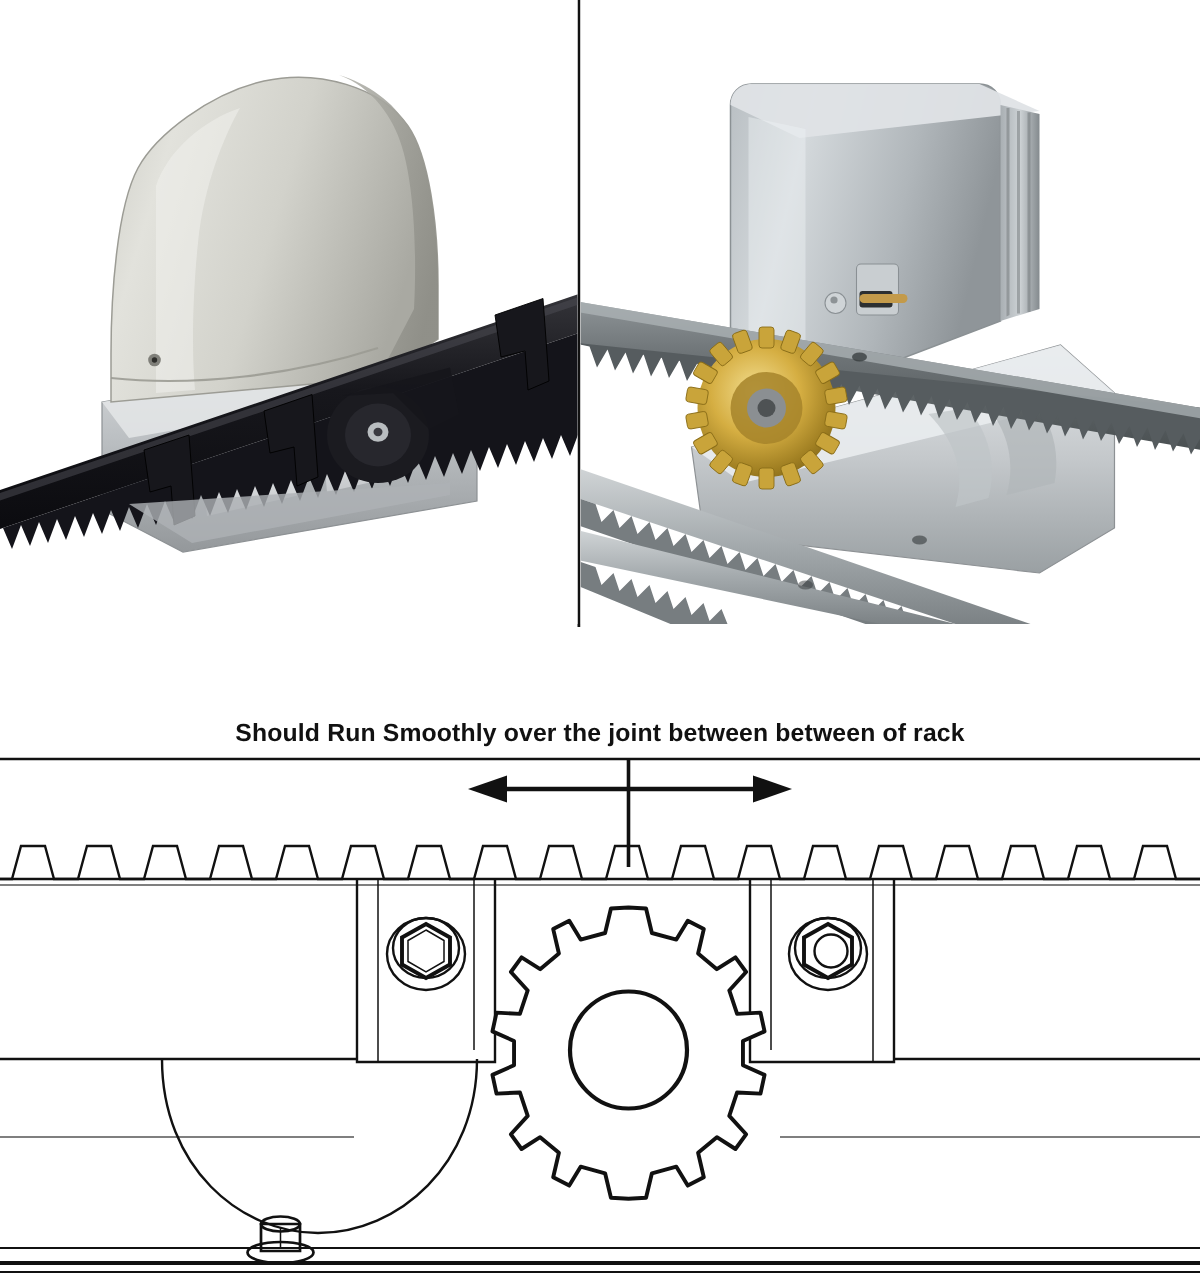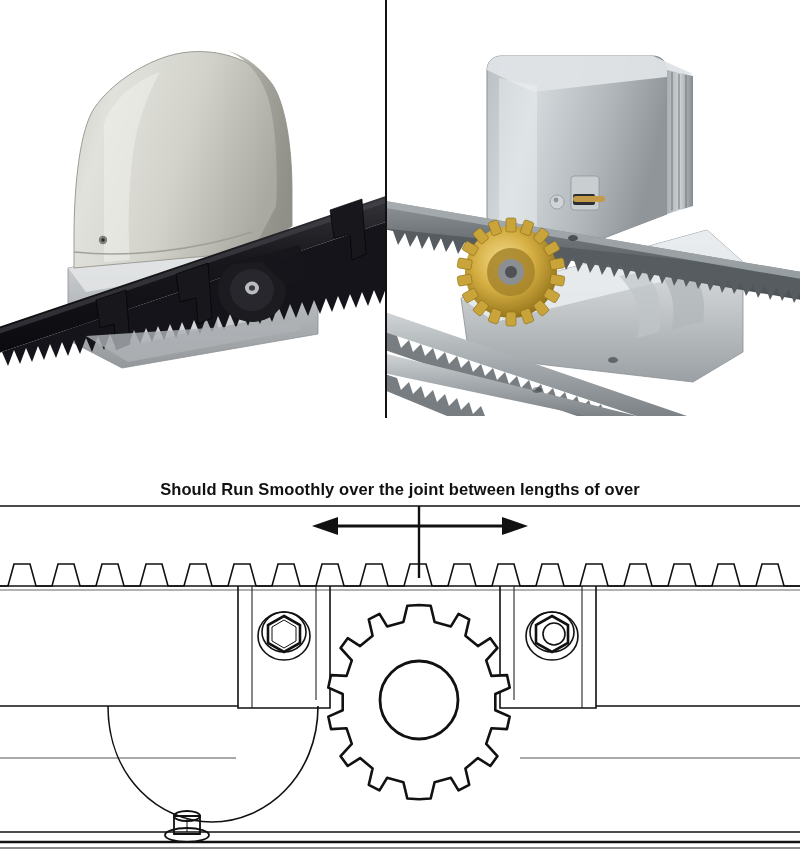--- a/index.html
+++ b/index.html
@@ -322,21 +322,21 @@
             <ellipse cx="226" cy="360" rx="5" ry="3" opacity="0.6"></ellipse>
             <ellipse cx="150" cy="390" rx="5" ry="3" opacity="0.5"></ellipse>
           </g>
         </g>
       </svg>
     </div>
   </div>
 
   <div id="diagram-panel">
 
-    <div id="diagram-caption">Should Run Smoothly over the joint between lengths of over</div>
+    <div id="diagram-caption">Should Run Smoothly over the joint between between of rack</div>
 
     <svg id="diagram-svg" width="800" height="435" viewBox="0 0 800 435">
       <g fill="none" stroke="#111111" stroke-width="1.6" stroke-linejoin="miter" stroke-linecap="butt">
 
         <line x1="0" y1="88" x2="800" y2="88"></line>
 
         <g stroke-width="3">
           <line x1="322" y1="108" x2="518" y2="108"></line>
         </g>
         <g fill="#111111" stroke="none">

